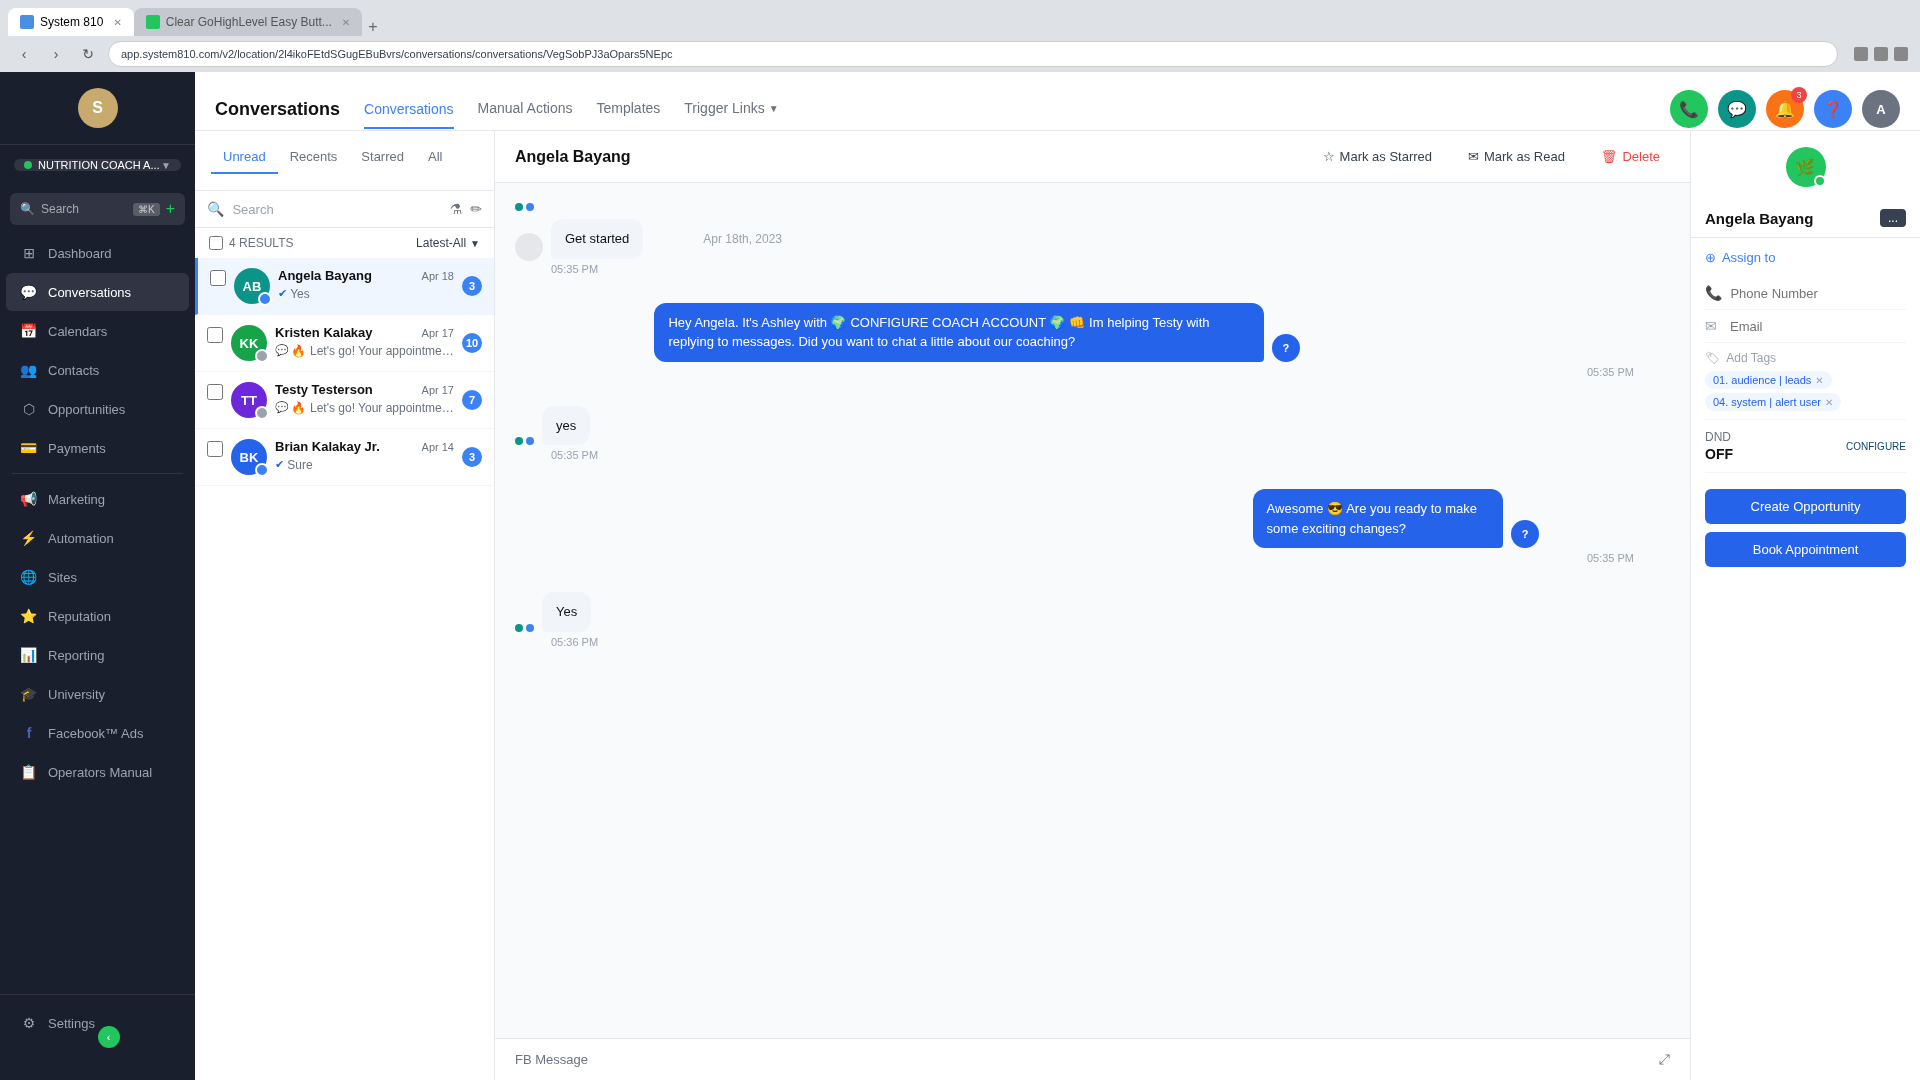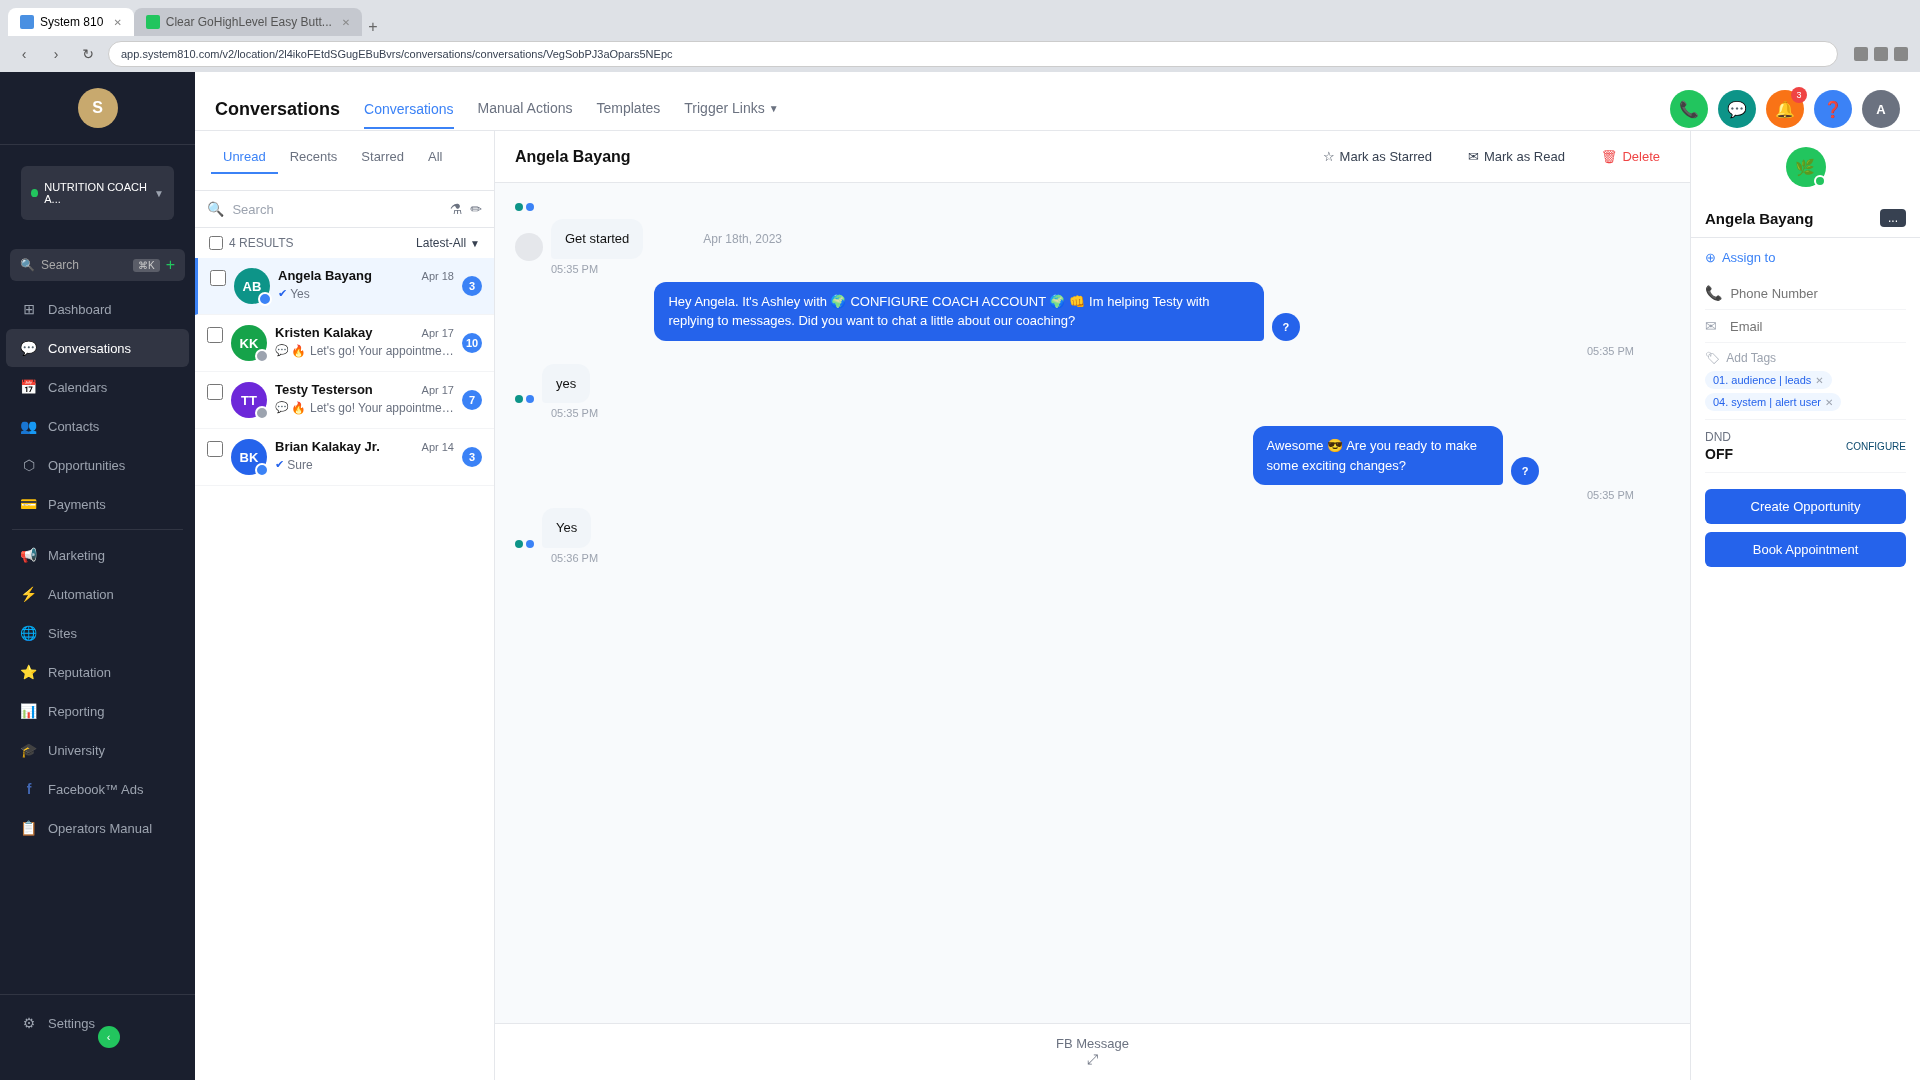--- a/index.html
+++ b/index.html
@@ -18,21 +18,21 @@
     .browser-nav-btn { background: none; border: none; color: #555; font-size: 14px; cursor: pointer; width: 24px; height: 24px; border-radius: 50%; display: flex; align-items: center; justify-content: center; }
     .address-bar { flex: 1; background: #fff; border-radius: 20px; height: 26px; display: flex; align-items: center; padding: 0 12px; font-size: 12px; color: #333; border: 1px solid #ccc; }
 
     
     .app { display: flex; flex: 1; overflow: hidden; }
 
     
     .sidebar { width: 195px; background: #1a1f2e; display: flex; flex-direction: column; flex-shrink: 0; overflow-y: auto; }
     .sidebar-logo { display: flex; align-items: center; justify-content: center; padding: 16px; border-bottom: 1px solid rgba(255,255,255,0.1); }
     .logo-circle { width: 40px; height: 40px; background: #c8a96e; border-radius: 50%; display: flex; align-items: center; justify-content: center; color: #fff; font-weight: bold; font-size: 16px; }
-    .account-selector { margin: 21px; background: rgba(255,255,255,0.1); border-radius: 6px; padding: 15px 10px; color: #fff; font-size: 12px; display: flex; align-items: center; justify-content: space-between; cursor: pointer; }
+    .account-selector { margin: 14px; background: rgba(255,255,255,0.1); border-radius: 6px; padding: 0 10px; color: #fff; font-size: 12px; display: flex; align-items: center; justify-content: space-between; cursor: pointer; }
     .account-dot { width: 8px; height: 8px; background: #22c55e; border-radius: 50%; margin-right: 6px; }
     .search-bar { margin: 8px 10px; background: rgba(255,255,255,0.1); border-radius: 6px; padding: 7px 10px; color: #aaa; font-size: 12px; display: flex; align-items: center; gap: 6px; cursor: pointer; }
     .search-kbd { background: rgba(255,255,255,0.2); border-radius: 3px; padding: 1px 5px; font-size: 10px; color: #ccc; }
     .sidebar-add-btn { color: #22c55e; font-size: 16px; margin-left: auto; cursor: pointer; }
     .sidebar-item { display: flex; align-items: center; padding: 10px 14px; color: #9ca3af; font-size: 13px; cursor: pointer; gap: 10px; border-radius: 6px; margin: 1px 6px; }
     .sidebar-item.active { background: rgba(255,255,255,0.1); color: #fff; }
     .sidebar-icon { width: 18px; height: 18px; display: flex; align-items: center; justify-content: center; flex-shrink: 0; font-size: 14px; }
     .sidebar-collapse { background: #22c55e; border-radius: 50%; width: 22px; height: 22px; display: flex; align-items: center; justify-content: center; color: #fff; font-size: 11px; cursor: pointer; position: absolute; bottom: 20px; right: -11px; z-index: 10; }
     .sidebar-bottom { margin-top: auto; border-top: 1px solid rgba(255,255,255,0.1); padding: 8px 0; position: relative; }
 
@@ -87,33 +87,33 @@
 
     
     .chat-panel { flex: 1; display: flex; flex-direction: column; background: #f8fafc; overflow: hidden; }
     .chat-header { background: #fff; border-bottom: 1px solid #e5e7eb; padding: 12px 20px; display: flex; align-items: center; justify-content: space-between; }
     .chat-header-name { font-size: 16px; font-weight: 600; color: #111; }
     .chat-header-actions { display: flex; align-items: center; gap: 16px; }
     .chat-action-btn { display: flex; align-items: center; gap: 5px; font-size: 13px; color: #374151; cursor: pointer; padding: 6px 10px; border-radius: 6px; }
     .delete-btn { color: #ef4444; }
 
     
-    .messages-container { flex: 1; overflow-y: auto; padding: 20px; display: flex; flex-direction: column; gap: 7px; }
+    .messages-container { flex: 1; overflow-y: auto; padding: 20px; display: flex; flex-direction: column; gap: 28px; }
     .msg-avatar { width: 28px; height: 28px; border-radius: 50%; background: #e5e7eb; flex-shrink: 0; display: flex; align-items: center; justify-content: center; font-size: 11px; }
     .msg-bubble { max-width: 60%; padding: 10px 14px; border-radius: 12px; font-size: 13px; line-height: 1.5; position: relative; }
     .msg-bubble.incoming { background: #f1f5f9; color: #111; border-radius: 12px 12px 12px 4px; }
     .msg-bubble.outgoing { background: #2563eb; color: #fff; border-radius: 12px 12px 4px 12px; }
     .msg-time { font-size: 11px; color: #9ca3af; margin-top: 4px; }
     .outgoing-wrapper { display: flex; flex-direction: column; align-items: flex-end; }
     .platform-dot { width: 8px; height: 8px; border-radius: 50%; }
     .dot-blue { background: #3b82f6; }
     .dot-teal { background: #0d9488; }
 
     
-    .chat-footer { background: #fff; border-top: 1px solid #e5e7eb; padding: 12px 20px; display: flex; align-items: center; justify-content: space-between; flex-direction: column; }
+    .chat-footer { background: #fff; border-top: 1px solid #e5e7eb; padding: 12px 20px; display: flex; align-items: center; justify-content: space-between; }
     .chat-footer-label { font-size: 13px; color: #6b7280; }
     .chat-footer-expand { color: #6b7280; cursor: pointer; }
 
     
     .right-sidebar { width: 230px; background: #fff; border-left: 1px solid #e5e7eb; display: flex; flex-direction: column; overflow-y: auto; flex-shrink: 0; }
     .right-sidebar-header { padding: 14px 14px 10px; border-bottom: 1px solid #e5e7eb; display: flex; align-items: center; justify-content: space-between; }
     .right-sidebar-name { font-size: 15px; font-weight: 600; color: #111; }
     .more-btn { background: #374151; color: #fff; border-radius: 4px; padding: 2px 8px; font-size: 12px; cursor: pointer; }
     .right-sidebar-content { padding: 12px 14px; }
     .assign-row { display: flex; align-items: center; gap: 6px; color: #3b82f6; font-size: 13px; cursor: pointer; margin-bottom: 12px; }

